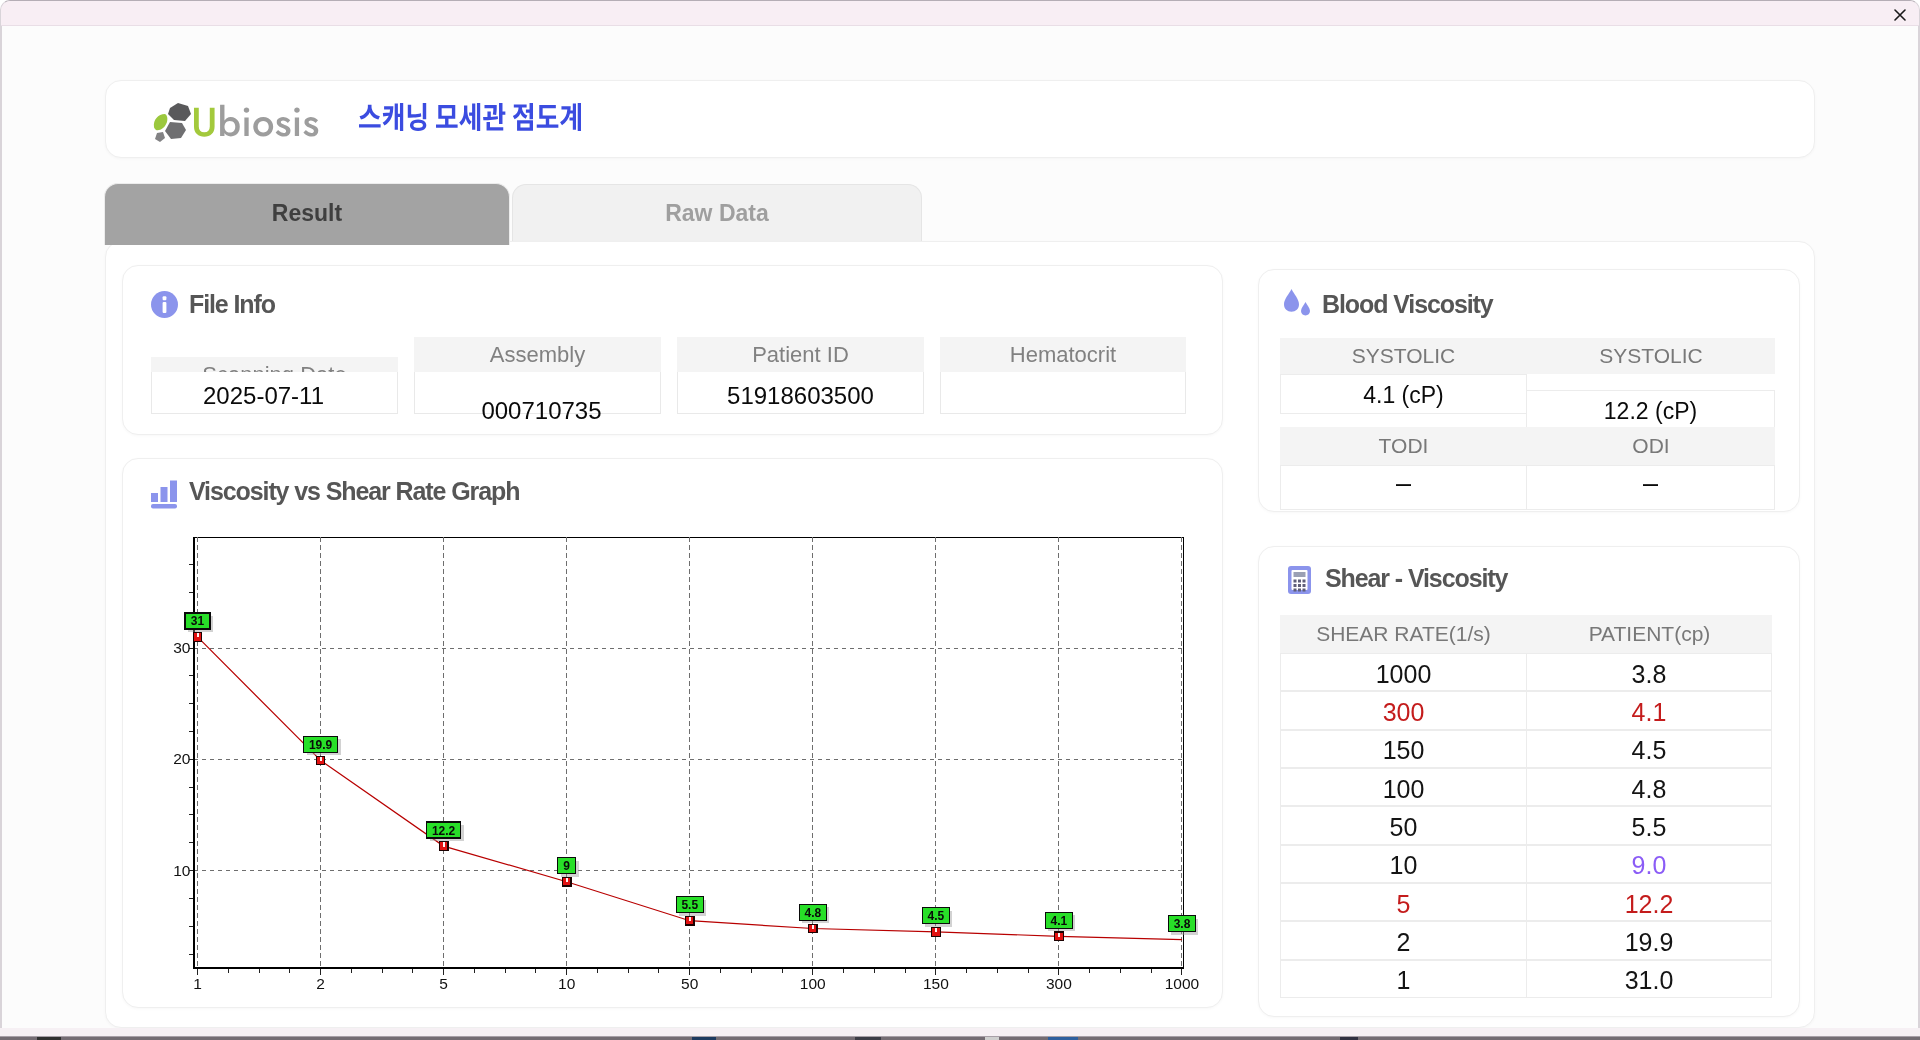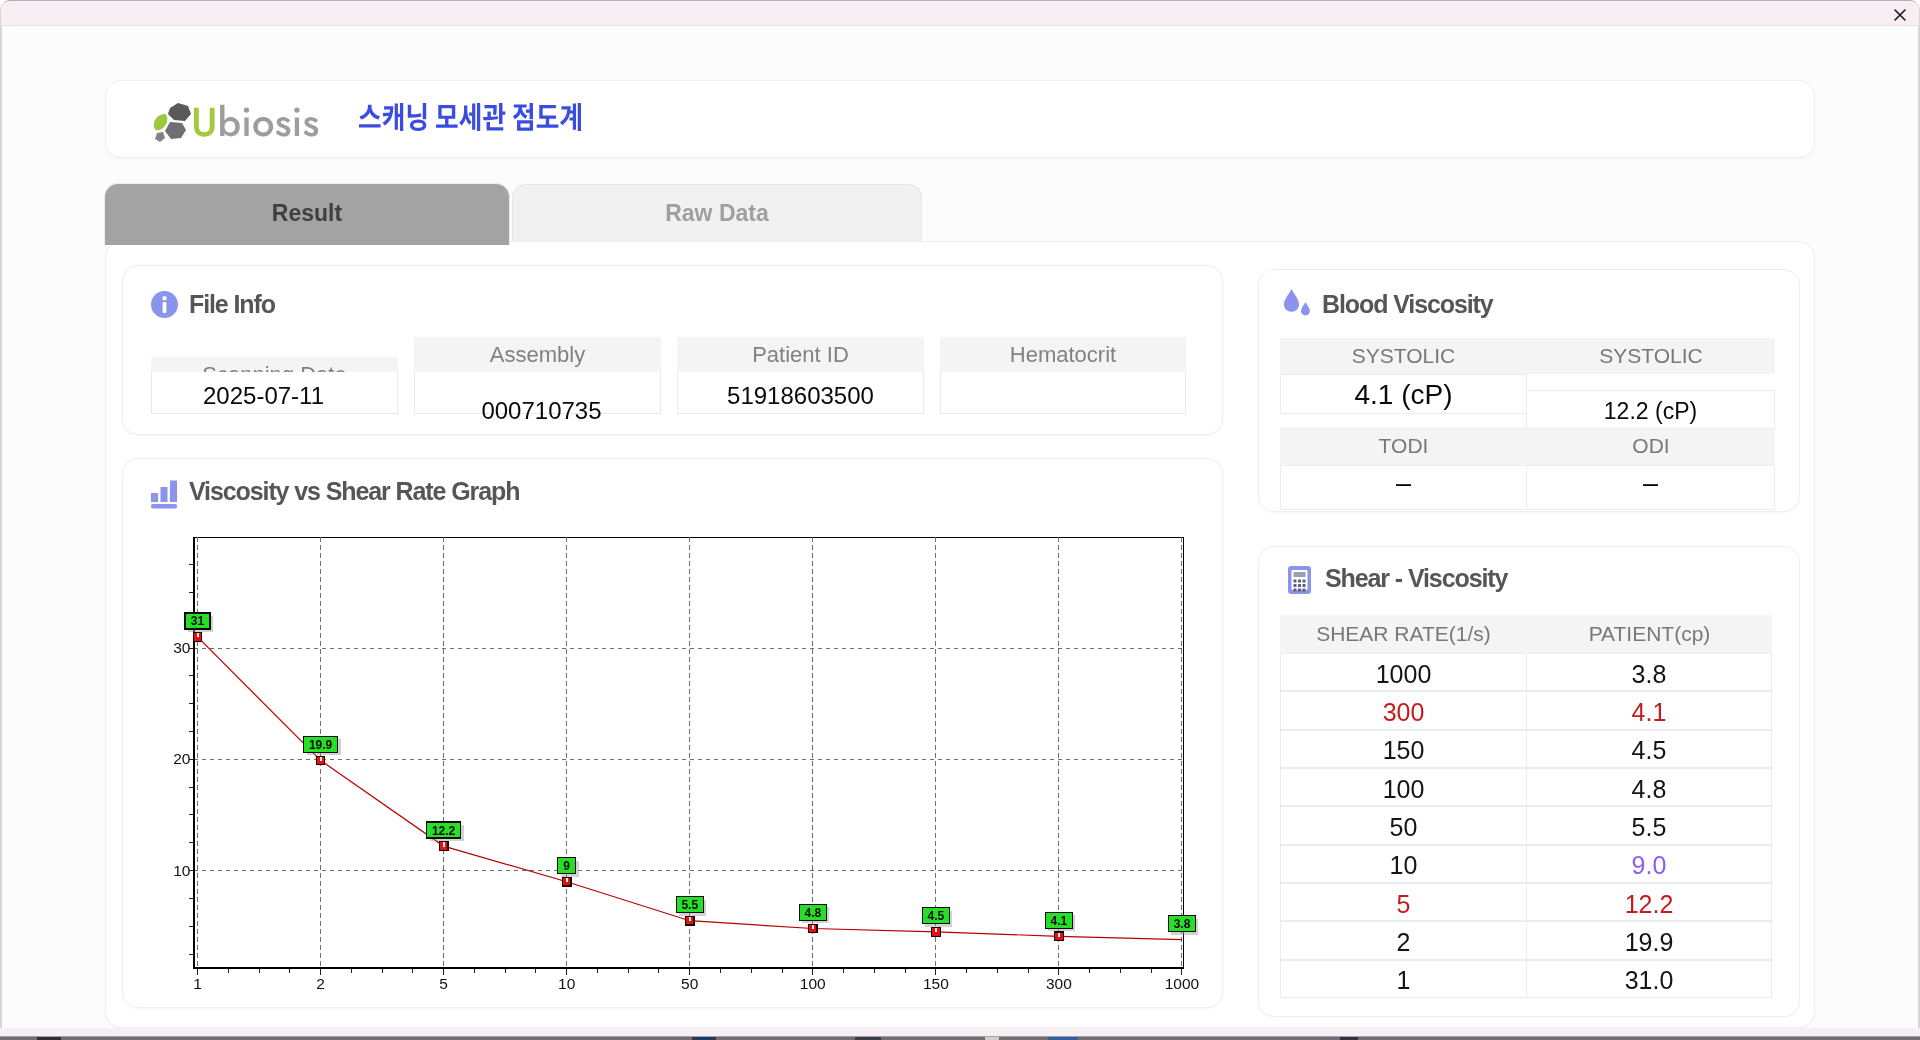--- a/index.html
+++ b/index.html
@@ -213,21 +213,21 @@
 <div class="card" style="left:1258px; top:269px; width:542px; height:243px; z-index:3;"></div>
 <div class="abs" style="left:1283px; top:288px; z-index:4;">
 <svg width="30" height="36" viewBox="0 0 30 36">
   <path d="M8.5,1 C11,6 16,11 16,16.3 C16,21 12.6,23.8 8.5,23.8 C4.4,23.8 1,21 1,16.3 C1,11 6,6 8.5,1 Z" fill="#8b94ec"></path>
   <path d="M22.5,14 C24,17 27,20 27,23 C27,25.7 25,27.4 22.5,27.4 C20,27.4 18,25.7 18,23 C18,20 21,17 22.5,14 Z" fill="#8b94ec"></path>
 </svg>
 </div>
 <div class="sechead" style="left:1322px; top:290px; z-index:4;">Blood Viscosity</div>
 <div class="cell thead" style="left:1280px; top:338px; width:247px; height:36px; z-index:4;">SYSTOLIC</div>
 <div class="cell thead" style="left:1527px; top:338px; width:248px; height:36px; z-index:4;">SYSTOLIC</div>
-<div class="cell tval" style="left:1280px; top:374px; width:247px; height:40px; z-index:4; font-size:28px; padding-top:2px;">4.1 (cP)</div>
+<div class="cell tval" style="left:1280px; top:374px; width:247px; height:40px; z-index:4; font-size:23px; padding-top:2px;">4.1 (cP)</div>
 <div class="cell tval" style="left:1526px; top:374px; width:249px; height:40px; z-index:4; font-size:23px; padding-top:2px;margin-top:16px;">12.2 (cP)</div>
 <div class="cell thead" style="left:1280px; top:427px; width:247px; height:38px; z-index:4;">TODI</div>
 <div class="cell thead" style="left:1527px; top:427px; width:248px; height:38px; z-index:4;">ODI</div>
 <div class="cell tval" style="left:1280px; top:465px; width:247px; height:45px; z-index:4; font-size:27px; padding-top:0; padding-bottom:8px;">–</div>
 <div class="cell tval" style="left:1526px; top:465px; width:249px; height:45px; z-index:4; font-size:27px; padding-top:0; padding-bottom:8px;">–</div>
 
 <div class="card" style="left:1258px; top:546px; width:542px; height:471px; z-index:3;"></div>
 <div class="abs" style="left:1288px; top:566px; z-index:4;">
 <svg width="23" height="28" viewBox="0 0 23 28">
   <rect x="0" y="0" width="23" height="28" rx="3" fill="#8b94ec"></rect>

